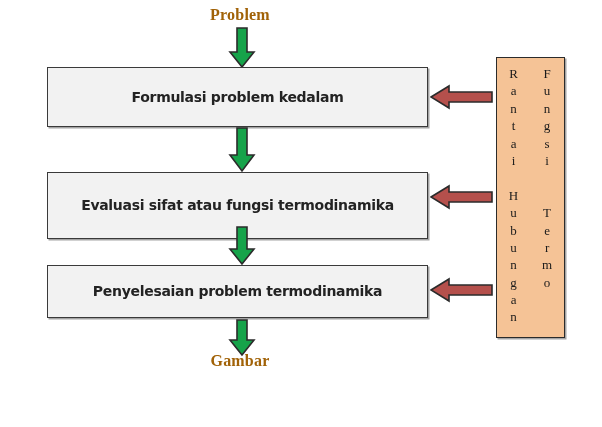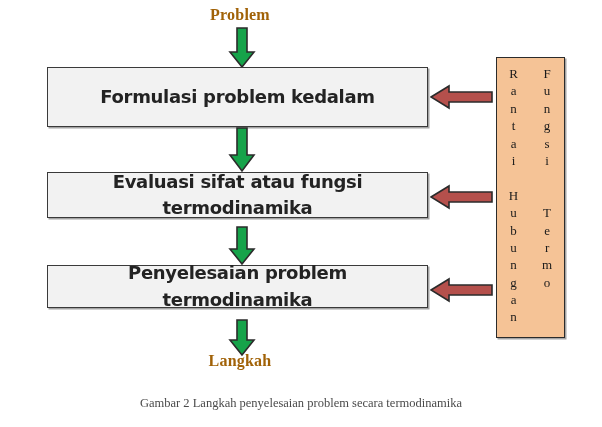--- a/index.html
+++ b/index.html
@@ -46,30 +46,30 @@
     border: 1.5px solid #3a3a3a;
     box-shadow: 1.5px 1.5px 0 rgba(90,90,90,0.55);
     box-sizing: border-box;
     display: flex;
     align-items: center;
     justify-content: center;
     text-align: center;
   }
   .process-box .box-text {
     font-family: "DejaVu Sans", "Liberation Sans", sans-serif;
-    font-size: 18px;
+    font-size: 14px;
     font-weight: bold;
     color: #232323;
     line-height: 1.45;
     letter-spacing: -0.3px;
     padding: 0 8px;
   }
   #box-1 { top: 67px;  height: 60px; }
-  #box-2 { top: 172px; height: 46px; }
-  #box-3 { top: 265px; height: 43px; }
+  #box-2 { top: 172px; height: 67px; }
+  #box-3 { top: 265px; height: 53px; }
 
   
   .arrow-down {
     position: absolute;
     left: 228px;
     width: 28px;
   }
   .arrow-down svg { display: block; }
   #arrow-down-1 { top: 27px;  height: 42px; }
   #arrow-down-2 { top: 127px; height: 46px; }
@@ -176,21 +176,21 @@
       <span>Penyelesaian problem termodinamika</span>
     </div>
   </div>
 
   <div class="arrow-down" id="arrow-down-4">
     <svg viewBox="0 0 28 38" width="28" height="38" aria-hidden="true">
       <polygon points="9,1 19,1 19,21 26,21 14,36 2,21 9,21" fill="#16a34a" stroke="#2b2b2b" stroke-width="1.6" stroke-linejoin="miter"></polygon>
     </svg>
   </div>
 
-  <div class="flow-title" id="title-jawaban">Langkah</div>
+  <div class="flow-title" id="title-jawaban">Gambar</div>
 
   <div class="arrow-left" id="arrow-left-1">
     <svg viewBox="0 0 63 26" width="63" height="26" aria-hidden="true">
       <polygon points="1,13 19,2 19,8 62,8 62,18 19,18 19,24" fill="#b5504c" stroke="#2b2b2b" stroke-width="1.6" stroke-linejoin="miter"></polygon>
     </svg>
   </div>
   <div class="arrow-left" id="arrow-left-2">
     <svg viewBox="0 0 63 26" width="63" height="26" aria-hidden="true">
       <polygon points="1,13 19,2 19,8 62,8 62,18 19,18 19,24" fill="#b5504c" stroke="#2b2b2b" stroke-width="1.6" stroke-linejoin="miter"></polygon>
     </svg>
@@ -229,15 +229,14 @@
         <span class="vchar vgap">&nbsp;</span>
         <span class="vchar vgap">&nbsp;</span>
         <span class="vchar">T</span>
         <span class="vchar">e</span>
         <span class="vchar">r</span>
         <span class="vchar">m</span>
         <span class="vchar">o</span>
       </div>
   </div>
 
-  <div id="figure-caption">Gambar 2 Langkah penyelesaian problem secara termodinamika</div>
 
 </div>
 
 </body></html>

